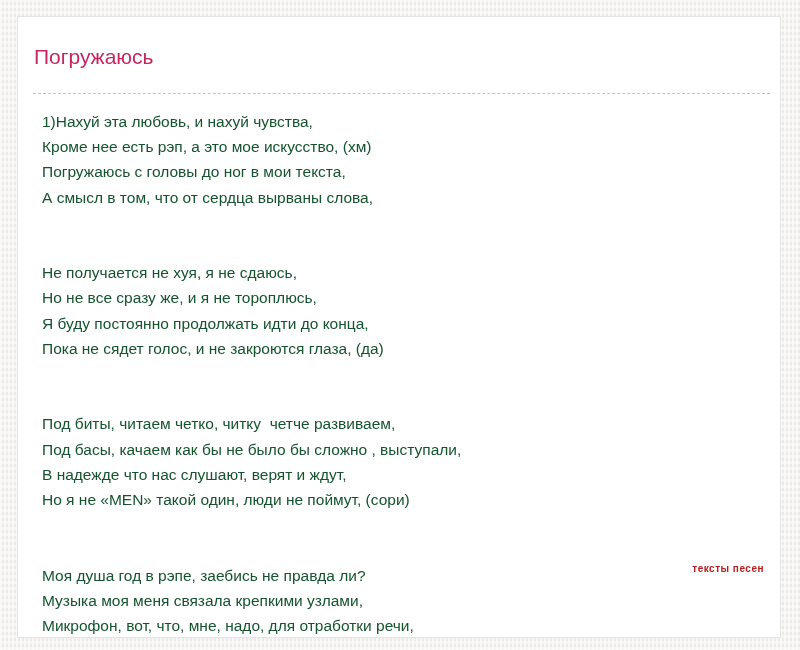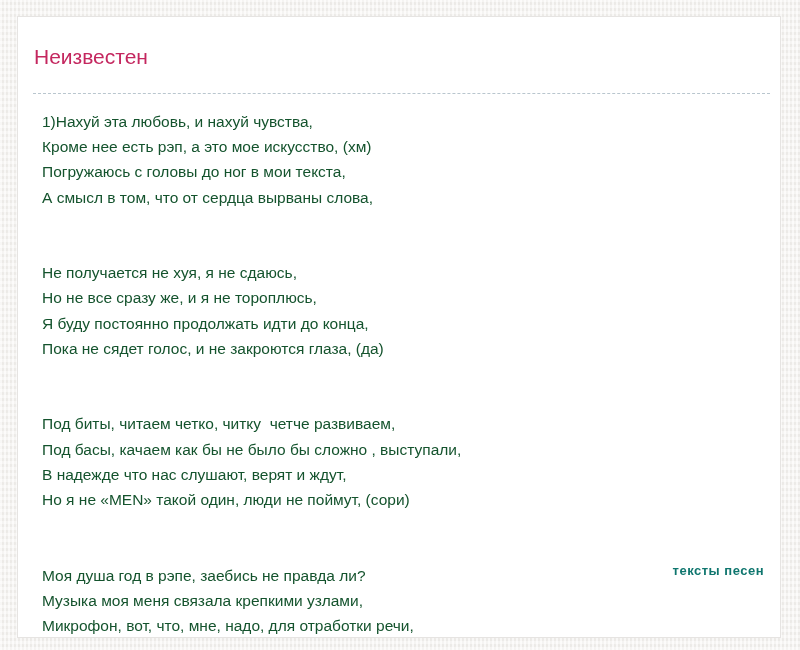--- a/index.html
+++ b/index.html
@@ -118,35 +118,35 @@
     white-space: nowrap;
   }
   .logo-webkind { color: #17b3b0; }
   .logo-dot { color: #f0588f; }
   .logo-ru { color: #f0588f; font-size: 27px; }
   .logo-tagline {
     display: block;
     margin-top: -6px;
     margin-right: 6px;
     font-family: "Liberation Sans", sans-serif;
-    font-size: 13px;
+    font-size: 10px;
     font-weight: bold;
-    color: #0f766e;
+    color: #b91c1c;
     letter-spacing: 0.5px;
     white-space: nowrap;
   }
 </style>
 </head>
 <body>
 
 <div class="page-bg"></div>
 
 <div class="content-panel">
 
-  <h1 class="song-title">Неизвестен</h1>
+  <h1 class="song-title">Погружаюсь</h1>
 
 
   <div class="divider"></div>
 
   <div class="lyrics" id="lyrics-body"><span class="line">1)Нахуй эта любовь, и нахуй чувства,</span><span class="line">Кроме нее есть рэп, а это мое искусство, (хм)</span><span class="line">Погружаюсь с головы до ног в мои текста,</span><span class="line">А смысл в том, что от сердца вырваны слова,</span><span class="line blank">&nbsp;</span><span class="line blank">&nbsp;</span><span class="line">Не получается не хуя, я не сдаюсь,</span><span class="line">Но не все сразу же, и я не тороплюсь,</span><span class="line">Я буду постоянно продолжать идти до конца,</span><span class="line">Пока не сядет голос, и не закроются глаза, (да)</span><span class="line blank">&nbsp;</span><span class="line blank">&nbsp;</span><span class="line">Под биты, читаем четко, читку  четче развиваем,</span><span class="line">Под басы, качаем как бы не было бы сложно , выступали,</span><span class="line">В надежде что нас слушают, верят и ждут,</span><span class="line">Но я не «MEN» такой один, люди не поймут, (сори)</span><span class="line blank">&nbsp;</span><span class="line blank">&nbsp;</span><span class="line">Моя душа год в рэпе, заебись не правда ли?</span><span class="line">Музыка моя меня связала крепкими узлами,</span><span class="line">Микрофон, вот, что, мне, надо, для отработки речи,</span></div>
 
   <div class="logo">
     <span class="logo-tagline">тексты песен</span>
   </div>
 

